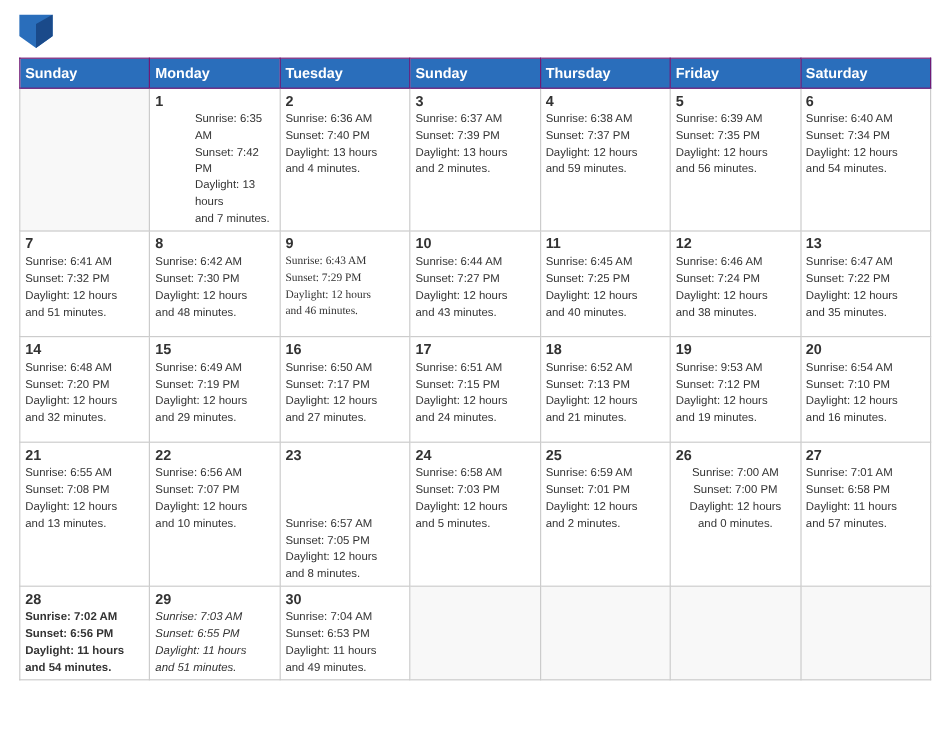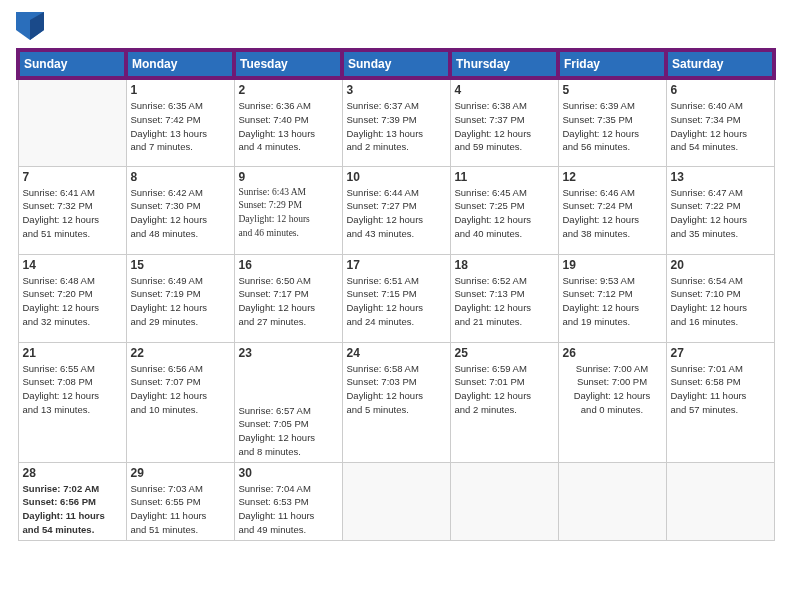--- a/index.html
+++ b/index.html
@@ -65,21 +65,21 @@
       border-collapse: collapse;
       table-layout: fixed;
     }
     thead th {
       background-color: #2a6ebb;
       color: #fff;
       font-size: 12px;
       font-weight: bold;
       padding: 5px 4px;
       text-align: left;
-      border: 4px solid #701a75;
+      border: 1px solid #701a75;
     }
     td {
       vertical-align: top;
       padding: 3px 4px;
       border: 1px solid #ccc;
       width: 14.28%;
       height: 88px;
       font-size: 9.5px;
       color: #333;
       background: #fff;
@@ -132,21 +132,21 @@
           <th>Thursday</th>
           <th>Friday</th>
           <th>Saturday</th>
         </tr>
     </thead>
     <tbody id="calendar-body">
     <tr>
           <td class="empty"></td>
           <td>
             <span class="day-num">1</span>
-            <div class="day-info" style="white-space: pre-line;">Sunrise: 6:35 AM
+            <div class="day-info" style="white-space: pre-line; margin-left: 33px;">Sunrise: 6:35 AM
 Sunset: 7:42 PM
 Daylight: 13 hours
 and 7 minutes.</div>
           </td>
           <td>
             <span class="day-num">2</span>
             <div class="day-info" style="white-space: pre-line;">Sunrise: 6:36 AM
 Sunset: 7:40 PM
 Daylight: 13 hours
 and 4 minutes.</div>
@@ -336,21 +336,21 @@
         <tr>
           <td>
             <span class="day-num">28</span>
             <div class="day-info" style="white-space: pre-line; font-weight: bold;">Sunrise: 7:02 AM
 Sunset: 6:56 PM
 Daylight: 11 hours
 and 54 minutes.</div>
           </td>
           <td>
             <span class="day-num">29</span>
-            <div class="day-info" style="white-space: pre-line;">Sunrise: 7:03 AM
+            <div class="day-info" style="white-space: pre-line; font-style: italic;">Sunrise: 7:03 AM
 Sunset: 6:55 PM
 Daylight: 11 hours
 and 51 minutes.</div>
           </td>
           <td>
             <span class="day-num">30</span>
             <div class="day-info" style="white-space: pre-line;">Sunrise: 7:04 AM
 Sunset: 6:53 PM
 Daylight: 11 hours
 and 49 minutes.</div>

